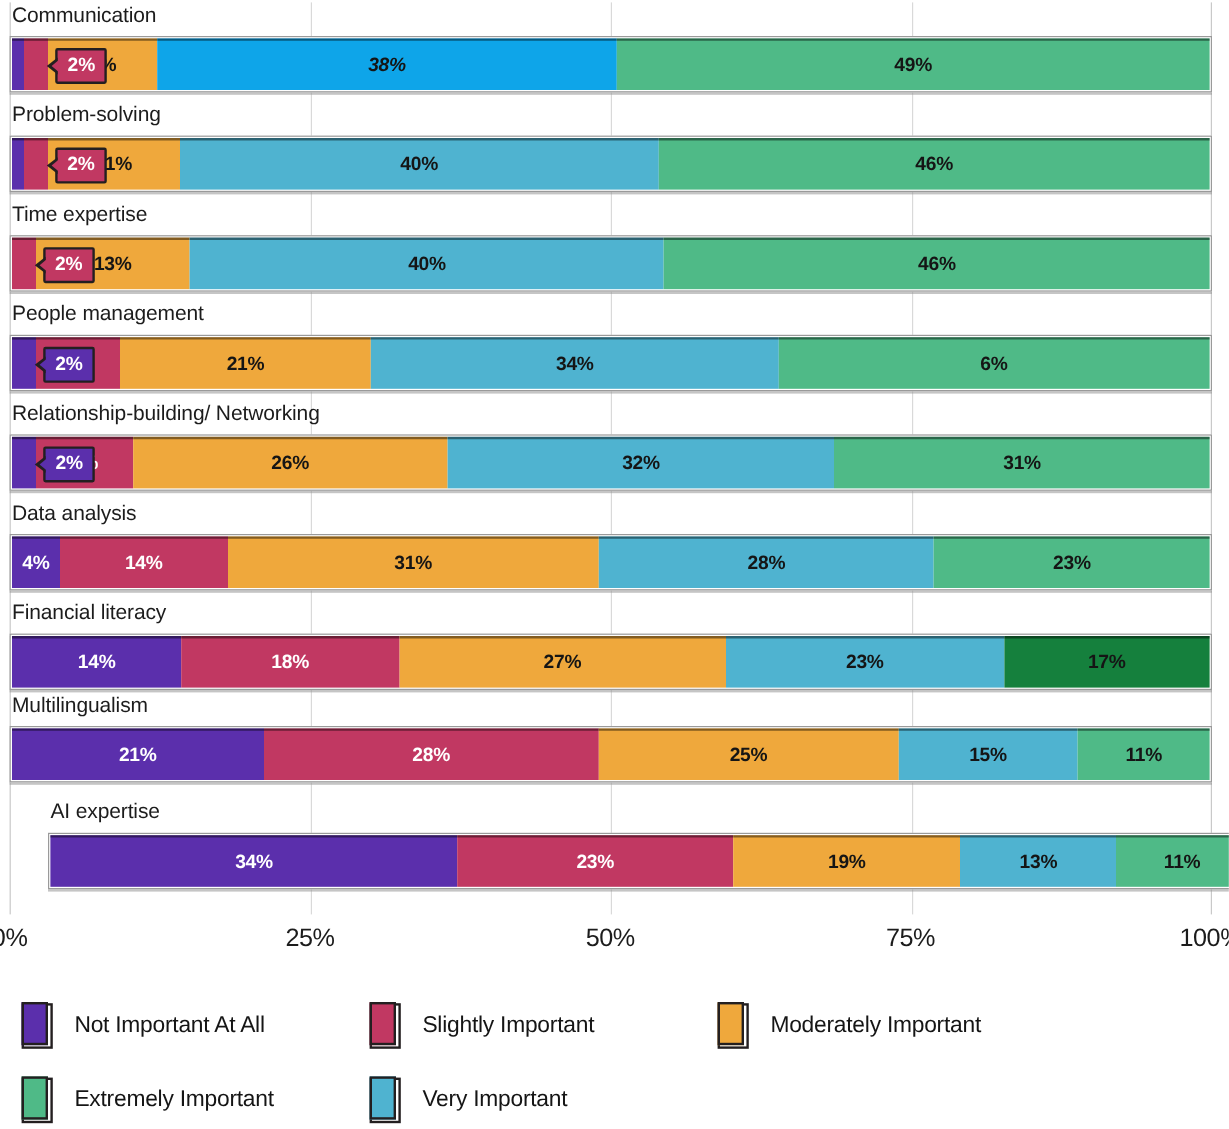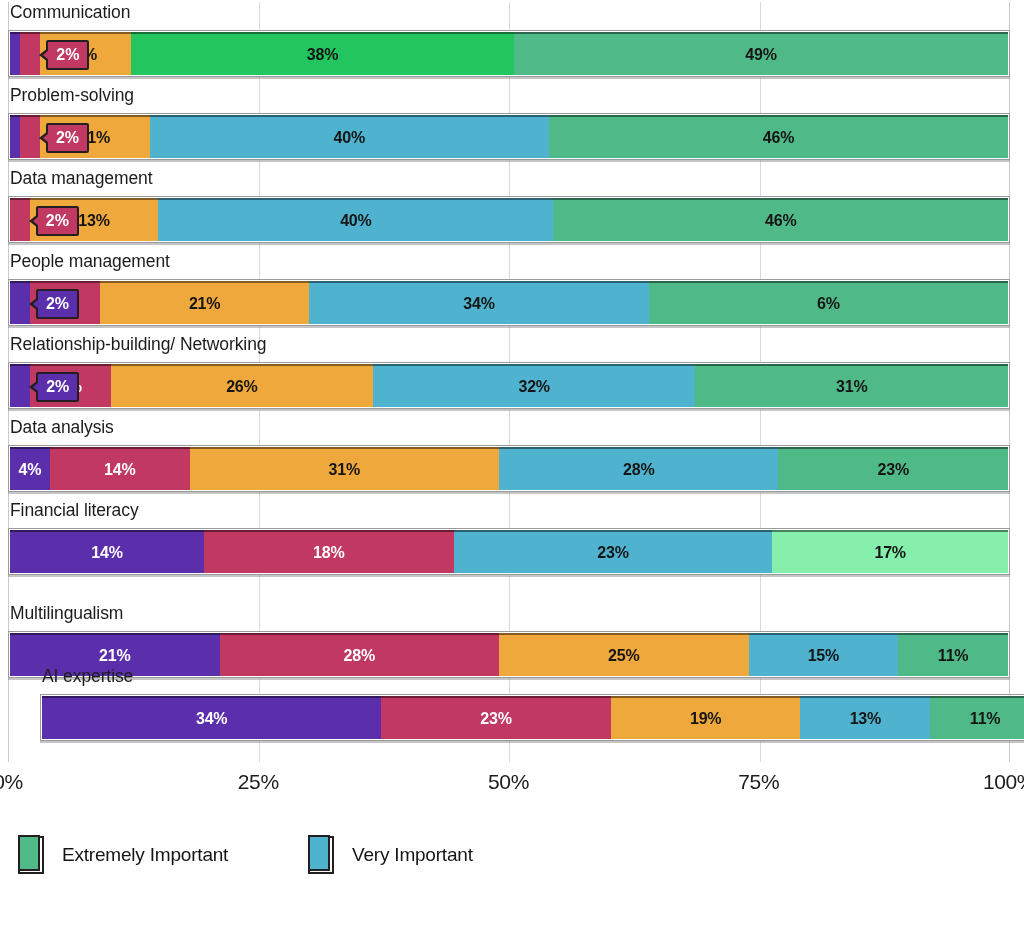--- a/index.html
+++ b/index.html
@@ -125,21 +125,21 @@
               <div class="seg dark" title="Communication — Slightly Important: 2%" style="flex: 2 0 0px; background: rgb(193, 56, 98); overflow: visible;">
                 <div class="callout" style="background: rgb(193, 56, 98); color: rgb(193, 56, 98); left: 100%; margin-left: 6px;">
                   <span class="tail"></span>
                   <span class="tail-in"></span>
                   <span style="color: rgb(255, 255, 255);">2%</span>
                 </div>
               </div>
               <div class="seg light" title="Communication — Moderately Important: 9%" style="flex: 9 0 0px; background: rgb(239, 168, 60);">
                 <span class="val">9%</span>
               </div>
-              <div class="seg light" title="Communication — Very Important: 38%" style="flex: 38 0 0px; background: #22c55e;">
+              <div class="seg light" title="Communication — Very Important: 38%" style="flex: 38 0 0px; background: #0ea5e9; font-style: italic;">
                 <span class="val">38%</span>
               </div>
               <div class="seg light" title="Communication — Extremely Important: 49%" style="flex: 49 0 0px; background: rgb(79, 186, 135);">
                 <span class="val">49%</span>
               </div>
             </div>
           </div>
         </div>
         <div class="rowgroup" style="top: 83px; height: 75px;">
           <div class="cat-label">Problem-solving</div>
@@ -159,21 +159,21 @@
               <div class="seg light" title="Problem-solving — Very Important: 40%" style="flex: 40 0 0px; background: rgb(79, 179, 208);">
                 <span class="val">40%</span>
               </div>
               <div class="seg light" title="Problem-solving — Extremely Important: 46%" style="flex: 46 0 0px; background: rgb(79, 186, 135);">
                 <span class="val">46%</span>
               </div>
             </div>
           </div>
         </div>
         <div class="rowgroup" style="top: 166px; height: 75px;">
-          <div class="cat-label">Data management</div>
+          <div class="cat-label">Time expertise</div>
           <div class="bar-outer" style="top: 28px; height: 47px;">
             <div class="bar">
               <div class="seg dark" title="Time management — Slightly Important: 2%" style="flex: 2 0 0px; background: rgb(193, 56, 98); overflow: visible;">
                 <div class="callout" style="background: rgb(193, 56, 98); color: rgb(193, 56, 98); left: 100%; margin-left: 6px;">
                   <span class="tail"></span>
                   <span class="tail-in"></span>
                   <span style="color: rgb(255, 255, 255);">2%</span>
                 </div>
               </div>
               <div class="seg light" title="Time management — Moderately Important: 13%" style="flex: 13 0 0px; background: rgb(239, 168, 60);">
@@ -265,30 +265,33 @@
         <div class="rowgroup" style="top: 498px; height: 75px;">
           <div class="cat-label">Financial literacy</div>
           <div class="bar-outer" style="top: 28px; height: 47px;">
             <div class="bar">
               <div class="seg dark" title="Financial literacy — Not Important At All: 14%" style="flex: 14 0 0px; background: rgb(91, 47, 172);">
                 <span class="val">14%</span>
               </div>
               <div class="seg dark" title="Financial literacy — Slightly Important: 18%" style="flex: 18 0 0px; background: rgb(193, 56, 98);">
                 <span class="val">18%</span>
               </div>
+              <div class="seg light" title="Financial literacy — Moderately Important: 27%" style="flex: 27 0 0px; background: rgb(239, 168, 60);">
+                <span class="val">27%</span>
+              </div>
               <div class="seg light" title="Financial literacy — Very Important: 23%" style="flex: 23 0 0px; background: rgb(79, 179, 208);">
                 <span class="val">23%</span>
               </div>
-              <div class="seg light" title="Financial literacy — Extremely Important: 17%" style="flex: 17 0 0px; background: #86efac;">
+              <div class="seg light" title="Financial literacy — Extremely Important: 17%" style="flex: 17 0 0px; background: #15803d;">
                 <span class="val">17%</span>
               </div>
             </div>
           </div>
         </div>
-        <div class="rowgroup" style="top: 601px; height: 75px;">
+        <div class="rowgroup" style="top: 575px; height: 75px;">
           <div class="cat-label">Multilingualism</div>
           <div class="bar-outer" style="top: 28px; height: 47px;">
             <div class="bar">
               <div class="seg dark" title="Multilingualism — Not Important At All: 21%" style="flex: 21 0 0px; background: rgb(91, 47, 172);">
                 <span class="val">21%</span>
               </div>
               <div class="seg dark" title="Multilingualism — Slightly Important: 28%" style="flex: 28 0 0px; background: rgb(193, 56, 98);">
                 <span class="val">28%</span>
               </div>
               <div class="seg light" title="Multilingualism — Moderately Important: 25%" style="flex: 25 0 0px; background: rgb(239, 168, 60);">
@@ -331,20 +334,40 @@
   <div class="axis" id="axis">
       <div class="tick" style="left: 0px;">0%</div>
       <div class="tick" style="left: 250.25px;">25%</div>
       <div class="tick" style="left: 500.5px;">50%</div>
       <div class="tick" style="left: 750.75px;">75%</div>
       <div class="tick" style="left: 1001px;">100%</div>
     </div>
 
   <div class="legend">
     <div class="legend-row">
+      <div class="legend-item c0">
+        <span class="swatch">
+            <span class="fill" style="background:#5B2FAC"></span>
+          </span>
+        <span class="legend-label">Not Important At All</span>
+      </div>
+      <div class="legend-item c1">
+        <span class="swatch">
+            <span class="fill" style="background:#C13862"></span>
+          </span>
+        <span class="legend-label">Slightly Important</span>
+      </div>
+      <div class="legend-item c2">
+        <span class="swatch">
+            <span class="fill" style="background:#EFA83C"></span>
+          </span>
+        <span class="legend-label">Moderately Important</span>
+      </div>
+    </div>
+    <div class="legend-row">
       <div class="legend-item c1">
         <span class="swatch">
             <span class="fill" style="background:#4FBA87"></span>
           </span>
         <span class="legend-label">Extremely Important</span>
       </div>
       <div class="legend-item c0">
         <span class="swatch">
             <span class="fill" style="background:#4FB3D0"></span>
           </span>

